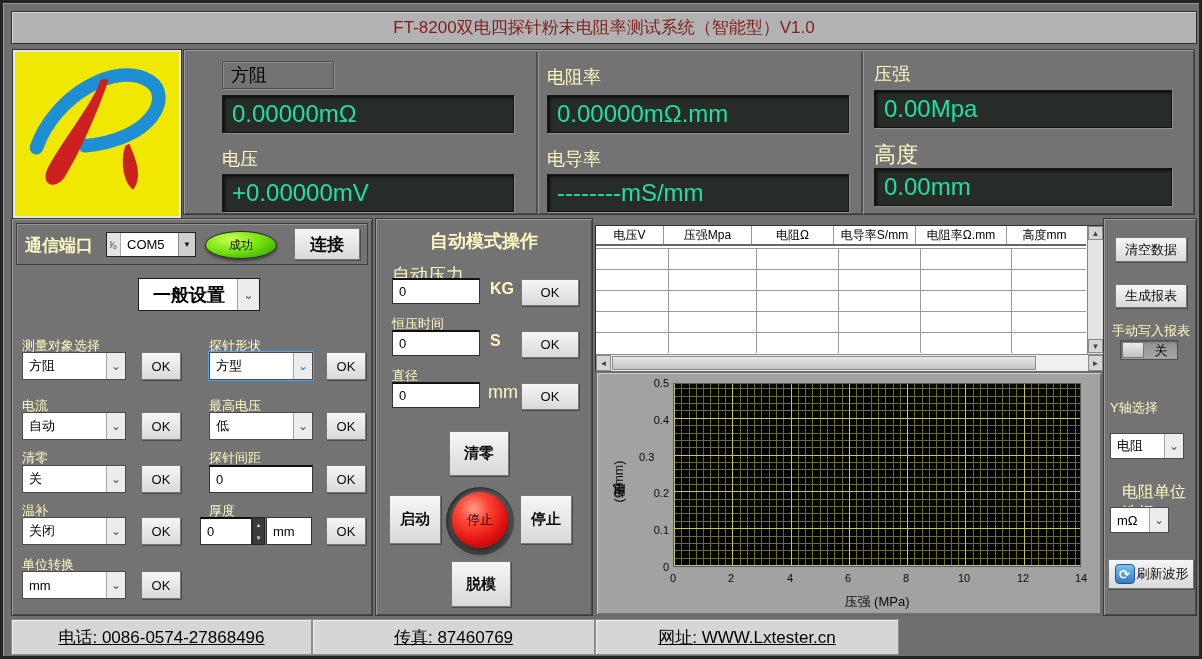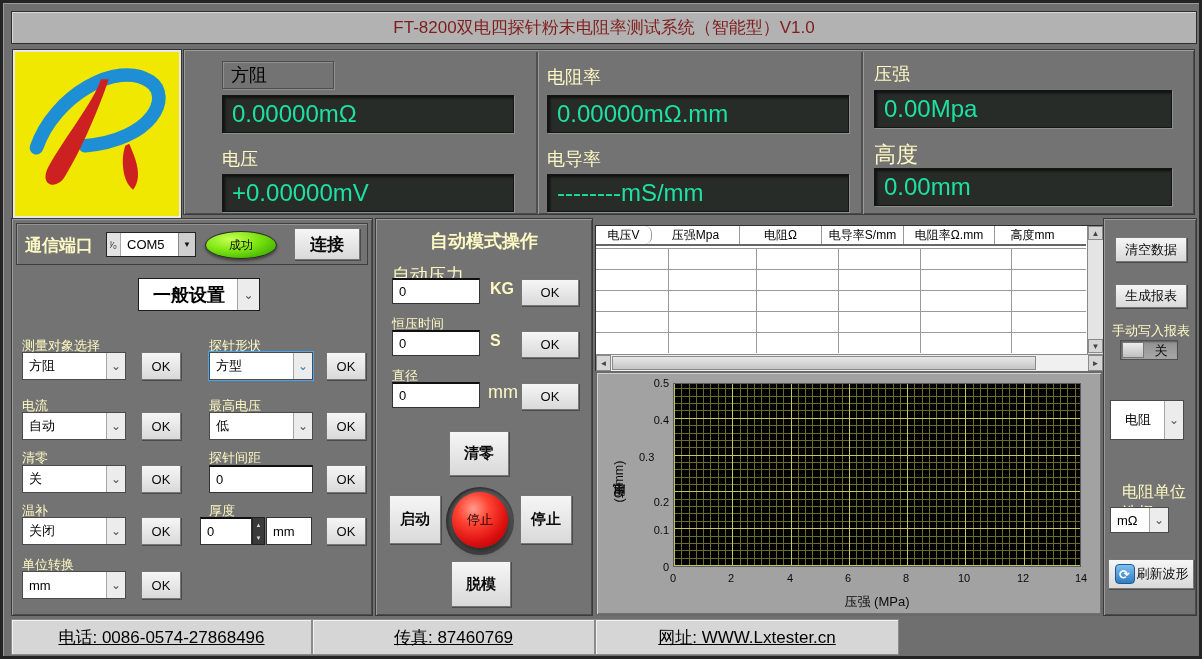--- a/index.html
+++ b/index.html
@@ -183,21 +183,21 @@
     <div class="abs" style="left:70px;top:268px;width:68px;height:68px;border-radius:50%;background:radial-gradient(circle at 40% 32%,#6e6e6e,#4c4c4c 75%);box-shadow:inset 2px 2px 4px rgba(0,0,0,.6);"></div>
     <div class="abs" style="left:76px;top:273px;width:56px;height:56px;border-radius:50%;background:radial-gradient(circle at 38% 30%,#ff9d8c 0%,#ff4433 30%,#dd0f0f 65%,#990000 100%);box-shadow:0 4px 6px rgba(0,0,0,.5);display:flex;align-items:center;justify-content:center;">
       <span style="font-size:13px;color:#1a0000;">停止</span>
     </div>
     <div class="abs btn" style="left:144px;top:276px;width:52px;height:49px;font-size:15px;font-weight:bold;">停止</div>
     <div class="abs btn" style="left:75px;top:342px;width:60px;height:46px;font-size:15px;font-weight:bold;">脱模</div>
   </div>
 
   <div class="abs" style="left:592px;top:222px;width:508px;height:146px;background:#fff;border:1px solid #2f2f2f;">
     <div class="abs" style="left:0;top:0;width:490px;height:20px;display:flex;border-bottom:2px solid #666;">
-      <div style="width:56px;border-right:1px solid #999;display:flex;align-items:center;justify-content:center;font-size:12px;border-radius:7px;">电压V</div>
+      <div style="width:68px;border-right:1px solid #999;display:flex;align-items:center;justify-content:center;font-size:12px;">电压V</div>
       <div style="width:88px;border-right:1px solid #999;display:flex;align-items:center;justify-content:center;font-size:12px;">压强Mpa</div>
       <div style="width:82px;border-right:1px solid #999;display:flex;align-items:center;justify-content:center;font-size:12px;">电阻Ω</div>
       <div style="width:82px;border-right:1px solid #999;display:flex;align-items:center;justify-content:center;font-size:12px;">电导率S/mm</div>
       <div style="width:91px;border-right:1px solid #999;display:flex;align-items:center;justify-content:center;font-size:12px;">电阻率Ω.mm</div>
       <div style="width:75px;display:flex;align-items:center;justify-content:center;font-size:12px;">高度mm</div>
     </div>
 
     <div class="abs" style="left:0;top:22px;width:490px;height:105px;
       background:
         repeating-linear-gradient(0deg,transparent 0 20px,#9a9a9a 20px 21px),
@@ -214,21 +214,21 @@
       <div class="scrollbtn abs" style="left:492px;top:0;width:15px;height:16px;">►</div>
     </div>
   </div>
 
   <div class="abs" style="left:592px;top:368px;width:508px;height:245px;background:#a2a2a2;border:2px solid #6a6a6a;box-shadow:inset 1px 1px 0 #cfcfcf,inset -1px -1px 0 #707070;">
     <div class="abs plot" style="left:76px;top:10px;width:408px;height:184px;"></div>
 
     <div class="abs tick" style="left:42px;top:4px;width:30px;text-align:right;">0.5</div>
     <div class="abs tick" style="left:42px;top:41px;width:30px;text-align:right;">0.4</div>
     <div class="abs tick" style="left:42px;top:78px;width:30px;">0.3</div>
-    <div class="abs tick" style="left:42px;top:114px;width:30px;text-align:right;margin-top:9px;">0.2</div>
+    <div class="abs tick" style="left:42px;top:114px;width:30px;text-align:right;">0.2</div>
     <div class="abs tick" style="left:42px;top:151px;width:30px;text-align:right;">0.1</div>
     <div class="abs tick" style="left:42px;top:188px;width:30px;text-align:right;">0</div>
 
     <div class="abs tick" style="left:61px;top:199px;width:30px;text-align:center;">0</div>
     <div class="abs tick" style="left:119px;top:199px;width:30px;text-align:center;">2</div>
     <div class="abs tick" style="left:178px;top:199px;width:30px;text-align:center;">4</div>
     <div class="abs tick" style="left:236px;top:199px;width:30px;text-align:center;">6</div>
     <div class="abs tick" style="left:294px;top:199px;width:30px;text-align:center;">8</div>
     <div class="abs tick" style="left:352px;top:199px;width:30px;text-align:center;">10</div>
     <div class="abs tick" style="left:411px;top:199px;width:30px;text-align:center;">12</div>
@@ -242,21 +242,21 @@
     <div class="abs btn" style="left:11px;top:18px;width:72px;height:25px;font-size:13px;">清空数据</div>
     <div class="abs btn" style="left:11px;top:65px;width:72px;height:24px;font-size:13px;">生成报表</div>
 
     <div class="abs lbl" style="left:2px;top:103px;width:90px;text-align:center;font-size:13px;">手动写入报表</div>
     <div class="abs" style="left:16px;top:121px;width:58px;height:20px;background:linear-gradient(#909090,#a8a8a8);border:1px solid #4f4f4f;box-shadow:inset 1px 1px 2px rgba(0,0,0,.4);">
       <div class="abs" style="left:1px;top:1px;width:22px;height:16px;background:linear-gradient(#ececec,#c0c0c0);border:1px solid #777;"></div>
       <div class="abs" style="left:24px;top:1px;width:32px;text-align:center;font-size:13px;color:#0a0a0a;">关</div>
     </div>
 
     <div class="abs lbl" style="left:6px;top:180px;font-size:13px;">Y轴选择</div>
-    <div class="abs dd" style="left:6px;top:181px;width:74px;height:40px;padding-left:8px;">
+    <div class="abs dd" style="left:6px;top:214px;width:74px;height:26px;">
       <span class="val">电阻</span>
       <span class="chev">⌄</span>
     </div>
 
     <div class="abs lbl" style="left:18px;top:263px;font-size:16px;">电阻单位选择</div>
     <div class="abs dd" style="left:6px;top:288px;width:59px;height:26px;">
       <span class="val">mΩ</span>
       <span class="chev">⌄</span>
     </div>
 

